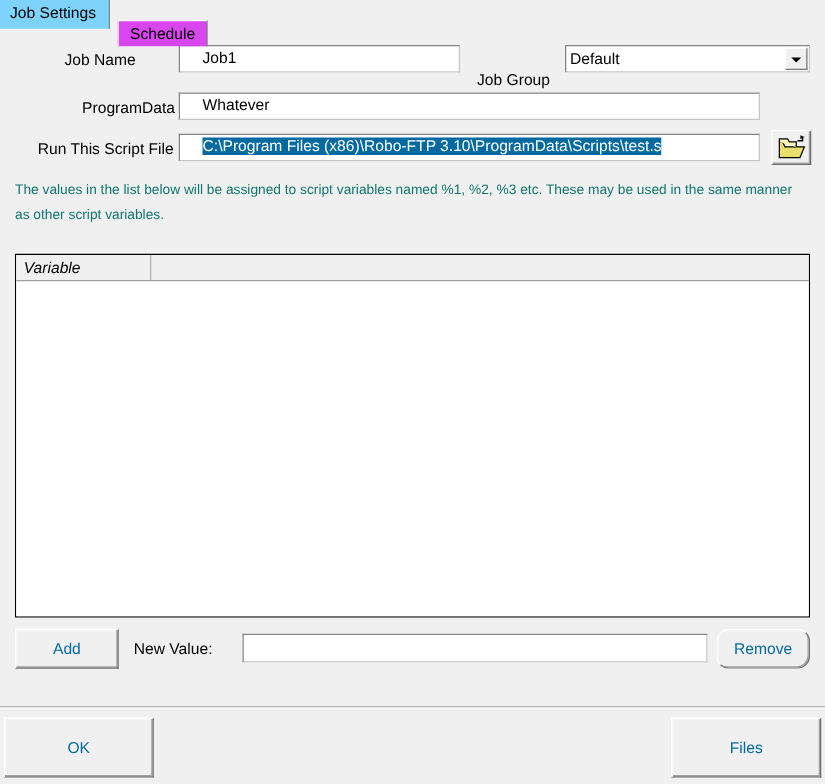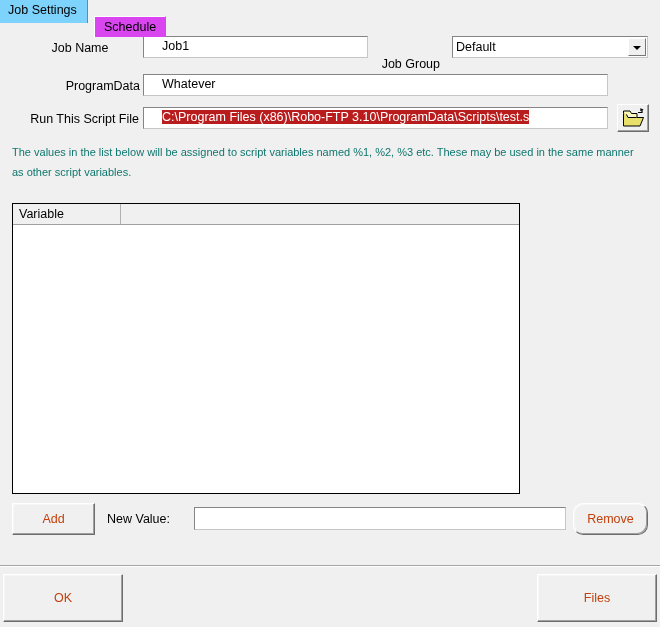--- a/index.html
+++ b/index.html
@@ -79,21 +79,21 @@
     border-bottom-color: #c6c6c6;
     font-family: "Liberation Sans", sans-serif;
     font-size: 12.5px;
     color: #000;
     padding: 0 18px;
     line-height: 19px;
     white-space: nowrap;
     overflow: hidden;
   }
   .field .selsegment {
-    background: #b91c1c;
+    background: #0369a1;
     color: #ffffff;
   }
 
   
   .combo {
     position: absolute;
     box-sizing: border-box;
     background: #ffffff;
     border: 1px solid #848484;
     border-right-color: #c6c6c6;
@@ -129,21 +129,21 @@
     position: absolute;
     box-sizing: border-box;
     background: #f0f0f0;
     border-top: 1px solid #ffffff;
     border-left: 1px solid #ffffff;
     border-right: 1px solid #6d6d6d;
     border-bottom: 1px solid #6d6d6d;
     box-shadow: inset -1px -1px 0 #a0a0a0, inset 1px 1px 0 #f6f6f6;
     font-family: "Liberation Sans", sans-serif;
     font-size: 12.5px;
-    color: #c2410c;
+    color: #0369a1;
     text-align: center;
     cursor: default;
     white-space: nowrap;
   }
 
   
   .info {
     position: absolute;
     font-size: 11px;
     line-height: 20px;
@@ -243,21 +243,21 @@
   <svg width="24" height="22" viewBox="0 0 24 22" style="position:absolute;left:4px;top:3px;">
     <path d="M1.5 5.5 L1.5 18 L18 18 L21.5 9.5 L6 9.5 L4 5.5 Z" fill="#e8e06a" stroke="#000" stroke-width="1"></path>
     <path d="M1.5 5.5 L1.5 3 L8 3 L9.5 5.5 L15 5.5 L15 9.5" fill="#fdf7b5" stroke="#000" stroke-width="1"></path>
     <path d="M16 4.5 L20 4.5 L20 1.5" fill="none" stroke="#000" stroke-width="1.2"></path>
     <path d="M18.3 0.2 L21.6 1.6 L18.3 3.2 Z" fill="#000"></path>
   </svg>
 </div>
 
 <div class="info" style="left:12px; top:142px; width:636px;">The values in the list below will be assigned to script variables named %1, %2, %3 etc. These may be used in the same manner as other script variables.</div>
 
-<div class="listview" style="left:12px; top:203px; width:508px; height:291px;">
+<div class="listview" style="left:12px; top:203px; width:636px; height:291px;font-style:italic;">
   <div class="lv-header">
     <div class="lv-col c1">Variable</div>
   </div>
   <div class="lv-body"></div>
 </div>
 
 <div class="btn" style="left:12px; top:503px; width:83px; height:32px; line-height:31px;">
   <span>Add</span>
 </div>
 <div class="lbl" style="left:107px; top:512px; width:90px; text-align:left;">New Value:</div>

